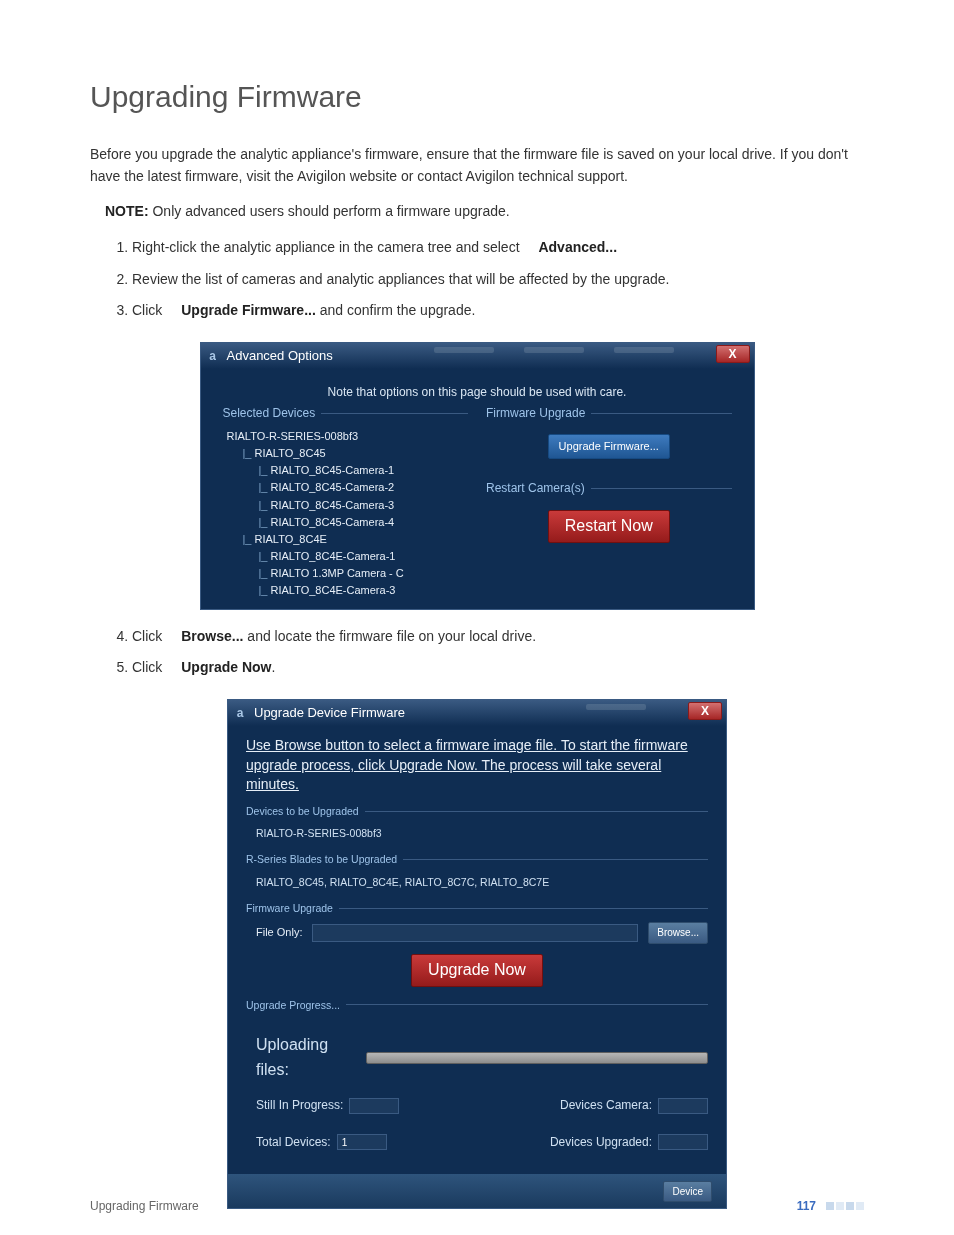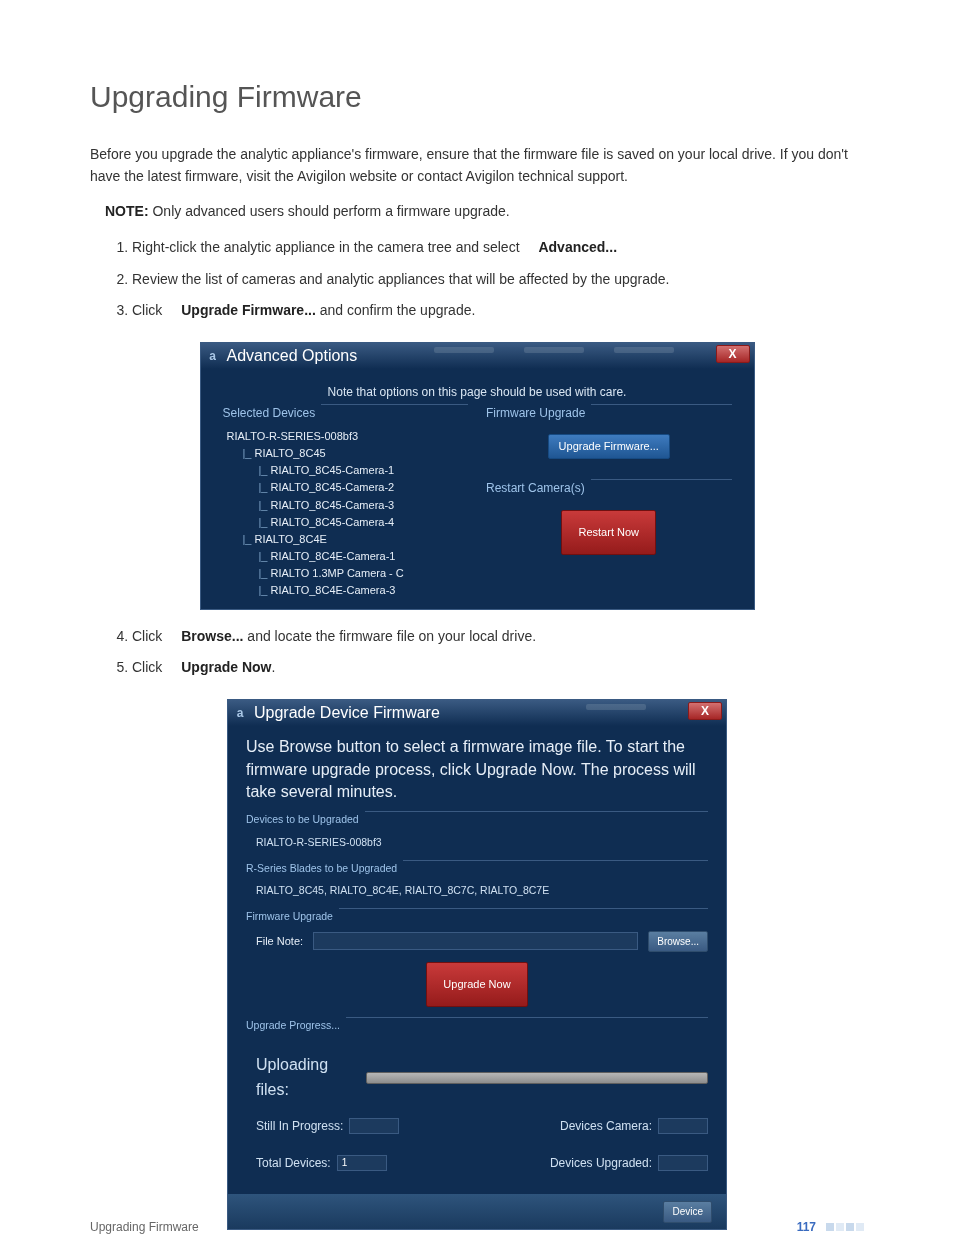--- a/index.html
+++ b/index.html
@@ -44,21 +44,21 @@
   }
   .title-bar .t-icon {
     width: 16px; height: 16px;
     margin-right: 6px;
     color: #a9c7e6;
     font-weight: 700;
     font-size: 12px;
     display: inline-flex; align-items: center; justify-content: center;
   }
   .title-bar .t-text {
-    color: #fff; font-size: 16px; font-weight: 400; text-align: center;
+    color: #fff; font-size: 13px; font-weight: 400; text-align: center;
   }
   .win-close {
     position: absolute; right: 4px; top: 2px;
     width: 34px; height: 18px;
     background: linear-gradient(#d37070,#a62626);
     border: 1px solid #8a1a1a;
     border-radius: 2px;
     color: #fff; font-size: 12px; font-weight: 700;
     display: flex; align-items: center; justify-content: center;
     cursor: pointer;
@@ -66,57 +66,57 @@
   .ghost-tabs { position: absolute; right: 80px; top: 4px; display: flex; gap: 30px; opacity: .25; }
   .ghost-tabs span { width: 60px; height: 6px; background: #9ab; border-radius: 2px; display: inline-block; }
   .d1-body { padding: 14px 22px 10px 22px; color: #fff; font-size: 12px; }
   .d1-note { text-align: center; margin-bottom: 2px; font-size: 12px; color: #d9e6f3; }
   .d1-cols { display: flex; gap: 18px; }
   .d1-left { flex: 1; }
   .d1-right { flex: 1; }
   .sec-title {
     color: #9ec3e9; font-size: 12px;
     margin-bottom: 6px;
-    display: flex; align-items: flex-start; gap: 6px;
+    display: flex; align-items: center; gap: 6px;
   }
   .sec-title .line { flex: 1; height: 1px; background: #3a5a82; }
   ul.tree { list-style: none; margin-left: 4px; }
   ul.tree li { font-size: 11px; color: #e6eef7; line-height: 1.55; white-space: nowrap; }
   ul.tree ul { list-style: none; margin-left: 16px; }
   ul.tree .pipe { display: inline-block; width: 12px; color: #7ea2c6; }
   .btn-blue {
     display: inline-block;
     padding: 3px 10px;
     background: linear-gradient(#3e7bbf,#1f5693);
     border: 1px solid #164a82;
     color: #fff; font-size: 11px;
     border-radius: 2px;
     cursor: pointer;
   }
   .btn-red {
     display: inline-block;
-    padding: 13px 16px;
+    padding: 3px 16px;
     background: linear-gradient(#c93a3a,#951b1b);
     border: 1px solid #711010;
-    color: #fff; font-size: 11px;
+    color: #fff; font-size: 16px;
     border-radius: 2px;
     cursor: pointer;
   }
   .d1-right .group { margin-bottom: 14px; }
   .d1-right .center { text-align: center; padding: 6px 0; }
 
   
   .dialog2 {
     width: 500px;
     margin: 0 auto;
     background: #0f2d52;
     border: 1px solid #3a5a82;
   }
   .d2-body { padding: 10px 18px 12px 18px; color: #e6eef7; font-size: 11px; }
-  .d2-body p.instr { margin-bottom: 8px; font-size: 16px; line-height: 1.4; }
+  .d2-body p.instr { margin-bottom: 8px; font-size: 14px; line-height: 1.4; text-decoration: underline; }
   .d2-group { margin-bottom: 10px; }
   .d2-group .sec-title { font-size: 10.5px; }
   .d2-group .val { color: #cfe0f1; font-size: 10.5px; padding-left: 10px; }
   .fw-row { display: flex; align-items: center; gap: 10px; margin: 6px 0 10px 10px; }
   .fw-row input[type=text] {
     flex: 1;
     height: 18px;
     background: #1c3a5e;
     border: 1px solid #3a5a82;
     color: #fff;
@@ -302,21 +302,21 @@
           </div>
           <div class="val">RIALTO_8C45, RIALTO_8C4E, RIALTO_8C7C, RIALTO_8C7E</div>
         </div>
 
         <div class="d2-group">
           <div class="sec-title">
             <span>Firmware Upgrade</span>
               <span class="line"></span>
           </div>
           <div class="fw-row">
-            <label>File Note:</label>
+            <label>File Only:</label>
             <input type="text" style="">
             <span class="btn-grey">Browse...</span>
           </div>
           <div class="upg-center">
             <span class="btn-red">Upgrade Now</span>
           </div>
         </div>
 
         <div class="d2-group">
           <div class="sec-title">

